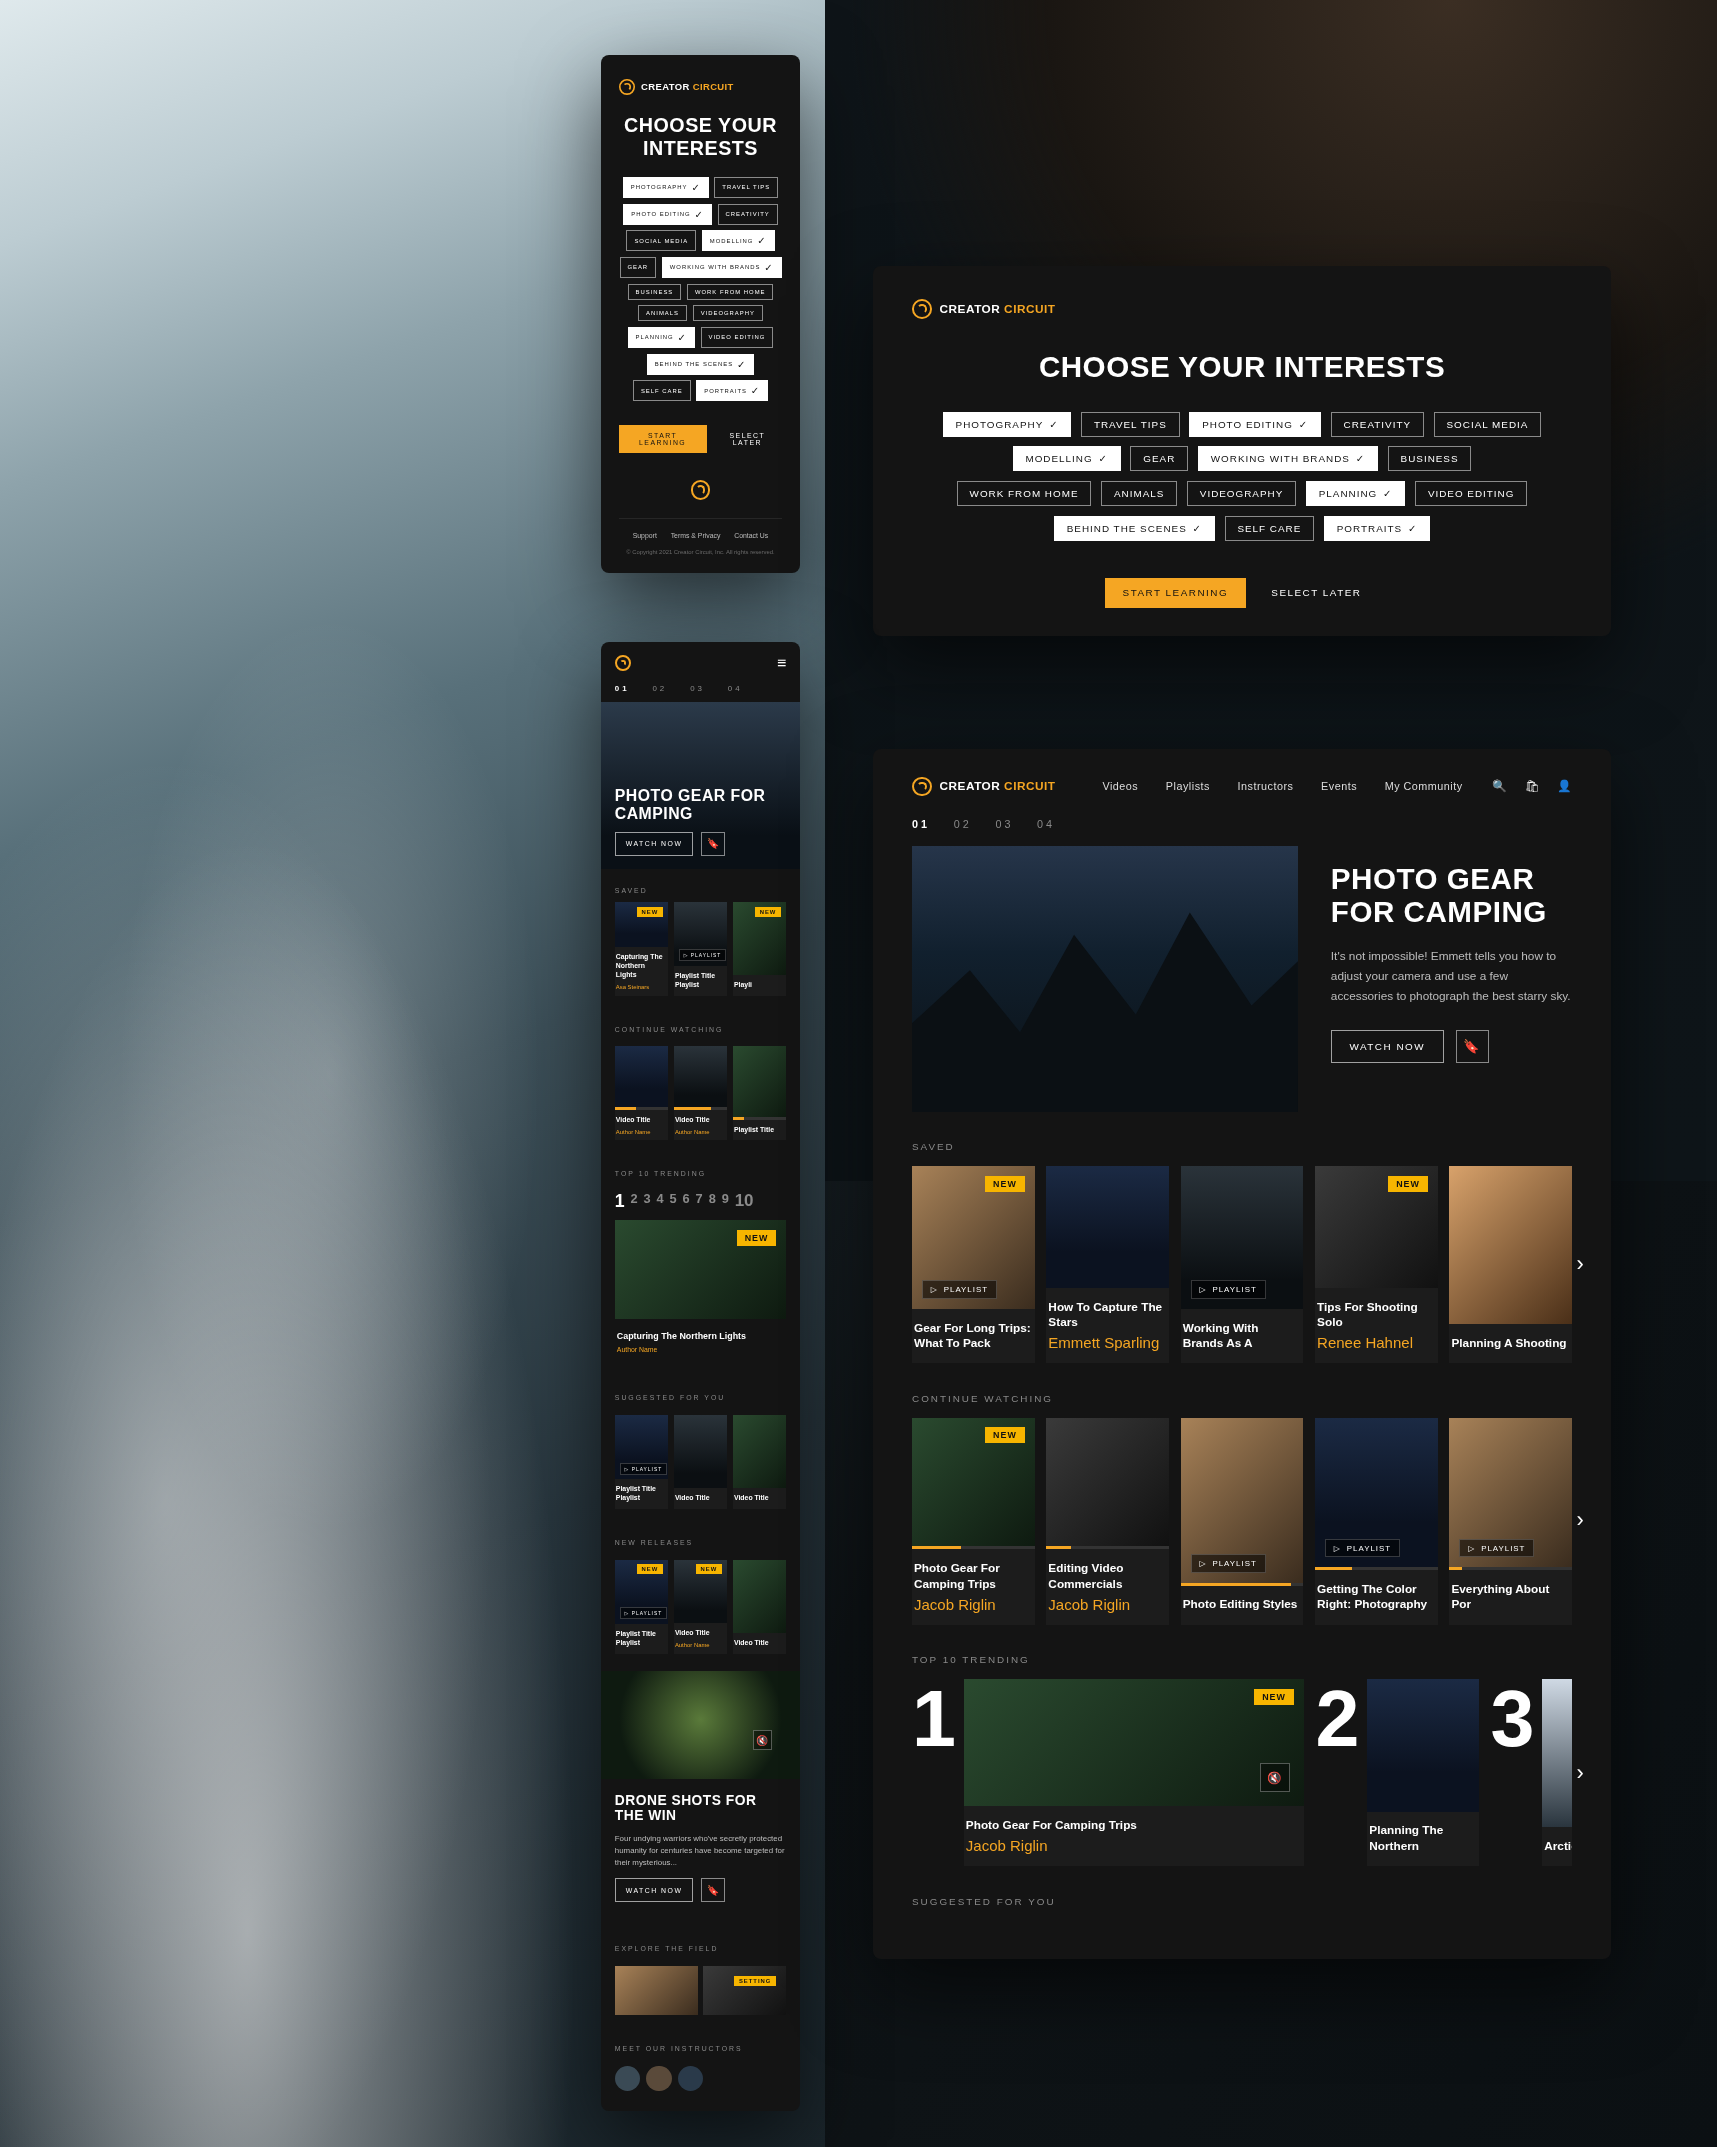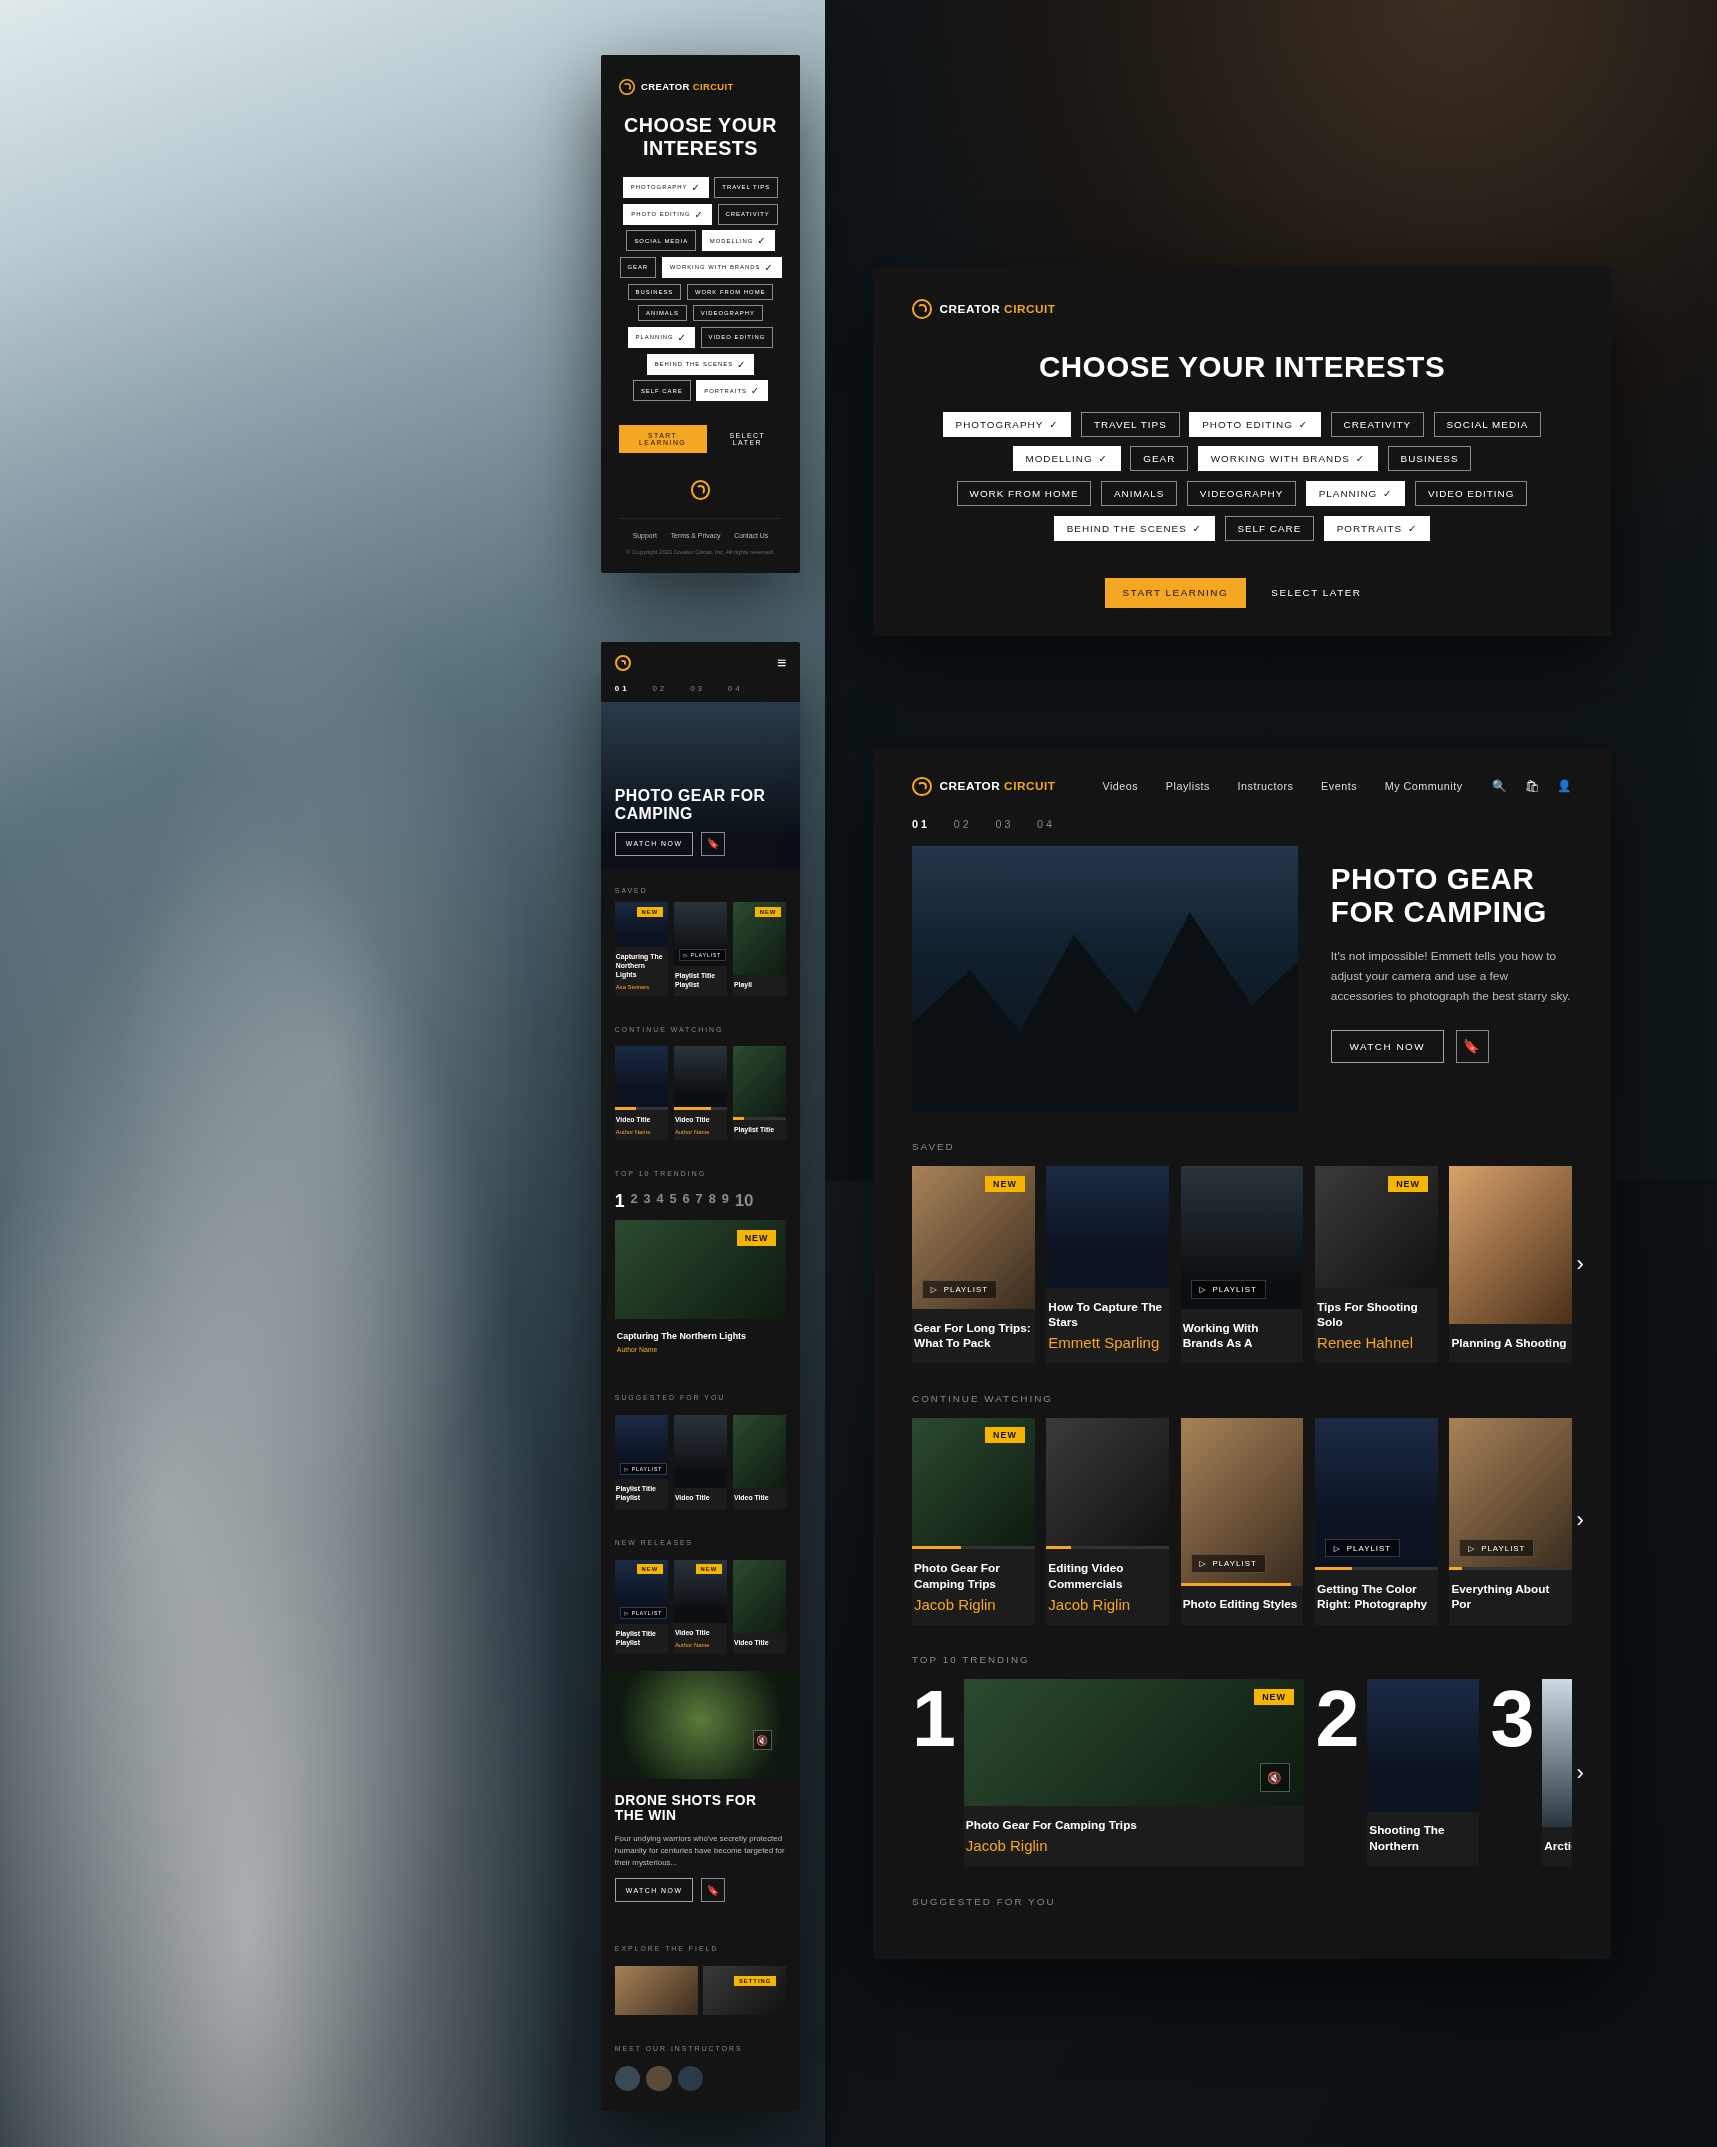--- a/index.html
+++ b/index.html
@@ -39,21 +39,21 @@
     right:0;top:0;width:52%;height:55%;
     background:
       radial-gradient(circle at 70% 0%,#3b2e23 0%,#1a1612 30%,transparent 45%),
       linear-gradient(180deg,#0e1418 0%,#0e1519 100%);
   }
   
   .panel{
     position:absolute;
     background:var(--panel);
     box-shadow:0 29.6px 79px rgba(0,0,0,0.6);
-    border-radius:2px;
+    border-radius:8px;
     overflow:hidden;
   }
   
   .logo{display:flex;align-items:center;gap:7.9px;font-weight:800;letter-spacing:0.5px}
   .logo-mark{
     width:19.7px;height:19.7px;border:2px solid var(--accent);border-radius:50%;
     position:relative;
   }
   .logo-mark::after{
     content:"";position:absolute;inset:3px;border:2px solid var(--accent);border-radius:50%;
@@ -720,21 +720,21 @@
           </div>
         </div>
         <div style="display: flex; gap: 7.9px; flex: 1 1 0%; min-width: 0px;">
           <div class="big-num">2</div>
           <div class="card" style="height: 187px; flex: 1 1 0%;">
       <div class="thumb sky">
         
         
       </div>
       <div class="meta">
-        <div class="title">Shooting The Northern</div>
+        <div class="title">Planning The Northern</div>
 
       </div>
           </div>
         </div>
         <div style="display: flex; gap: 7.9px; flex: 0.5 1 0%; min-width: 0px;">
           <div class="big-num">3</div>
           <div class="card" style="height: 187px; flex: 1 1 0%;">
       <div class="thumb snow">
         
         

